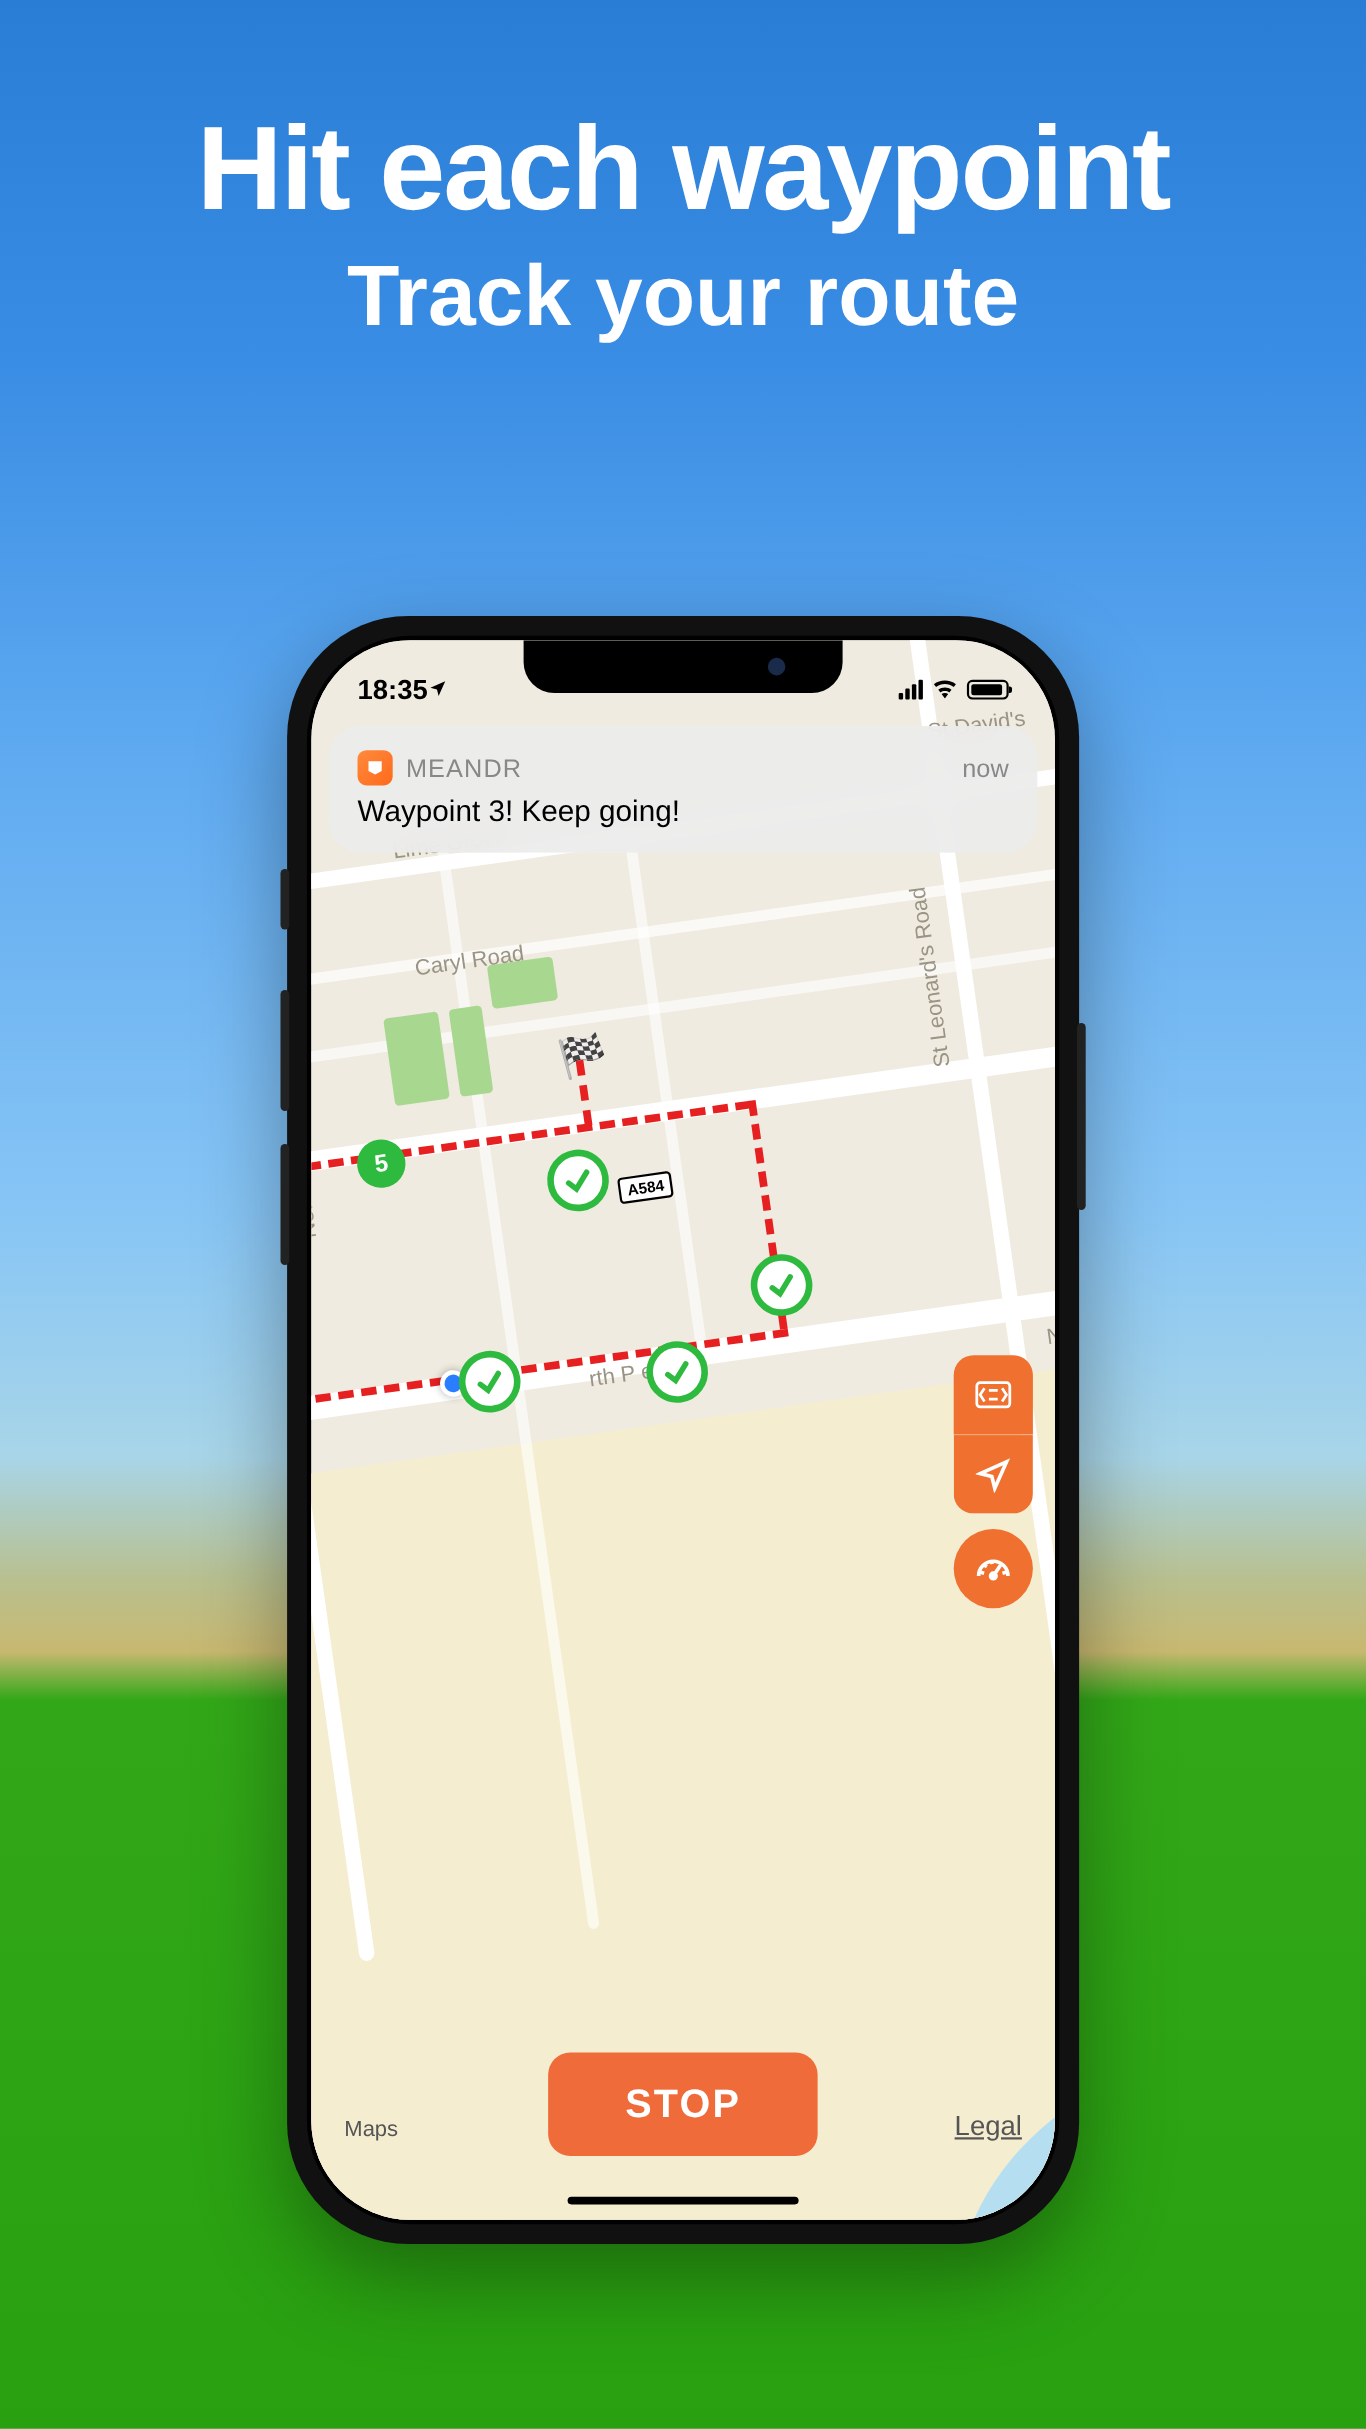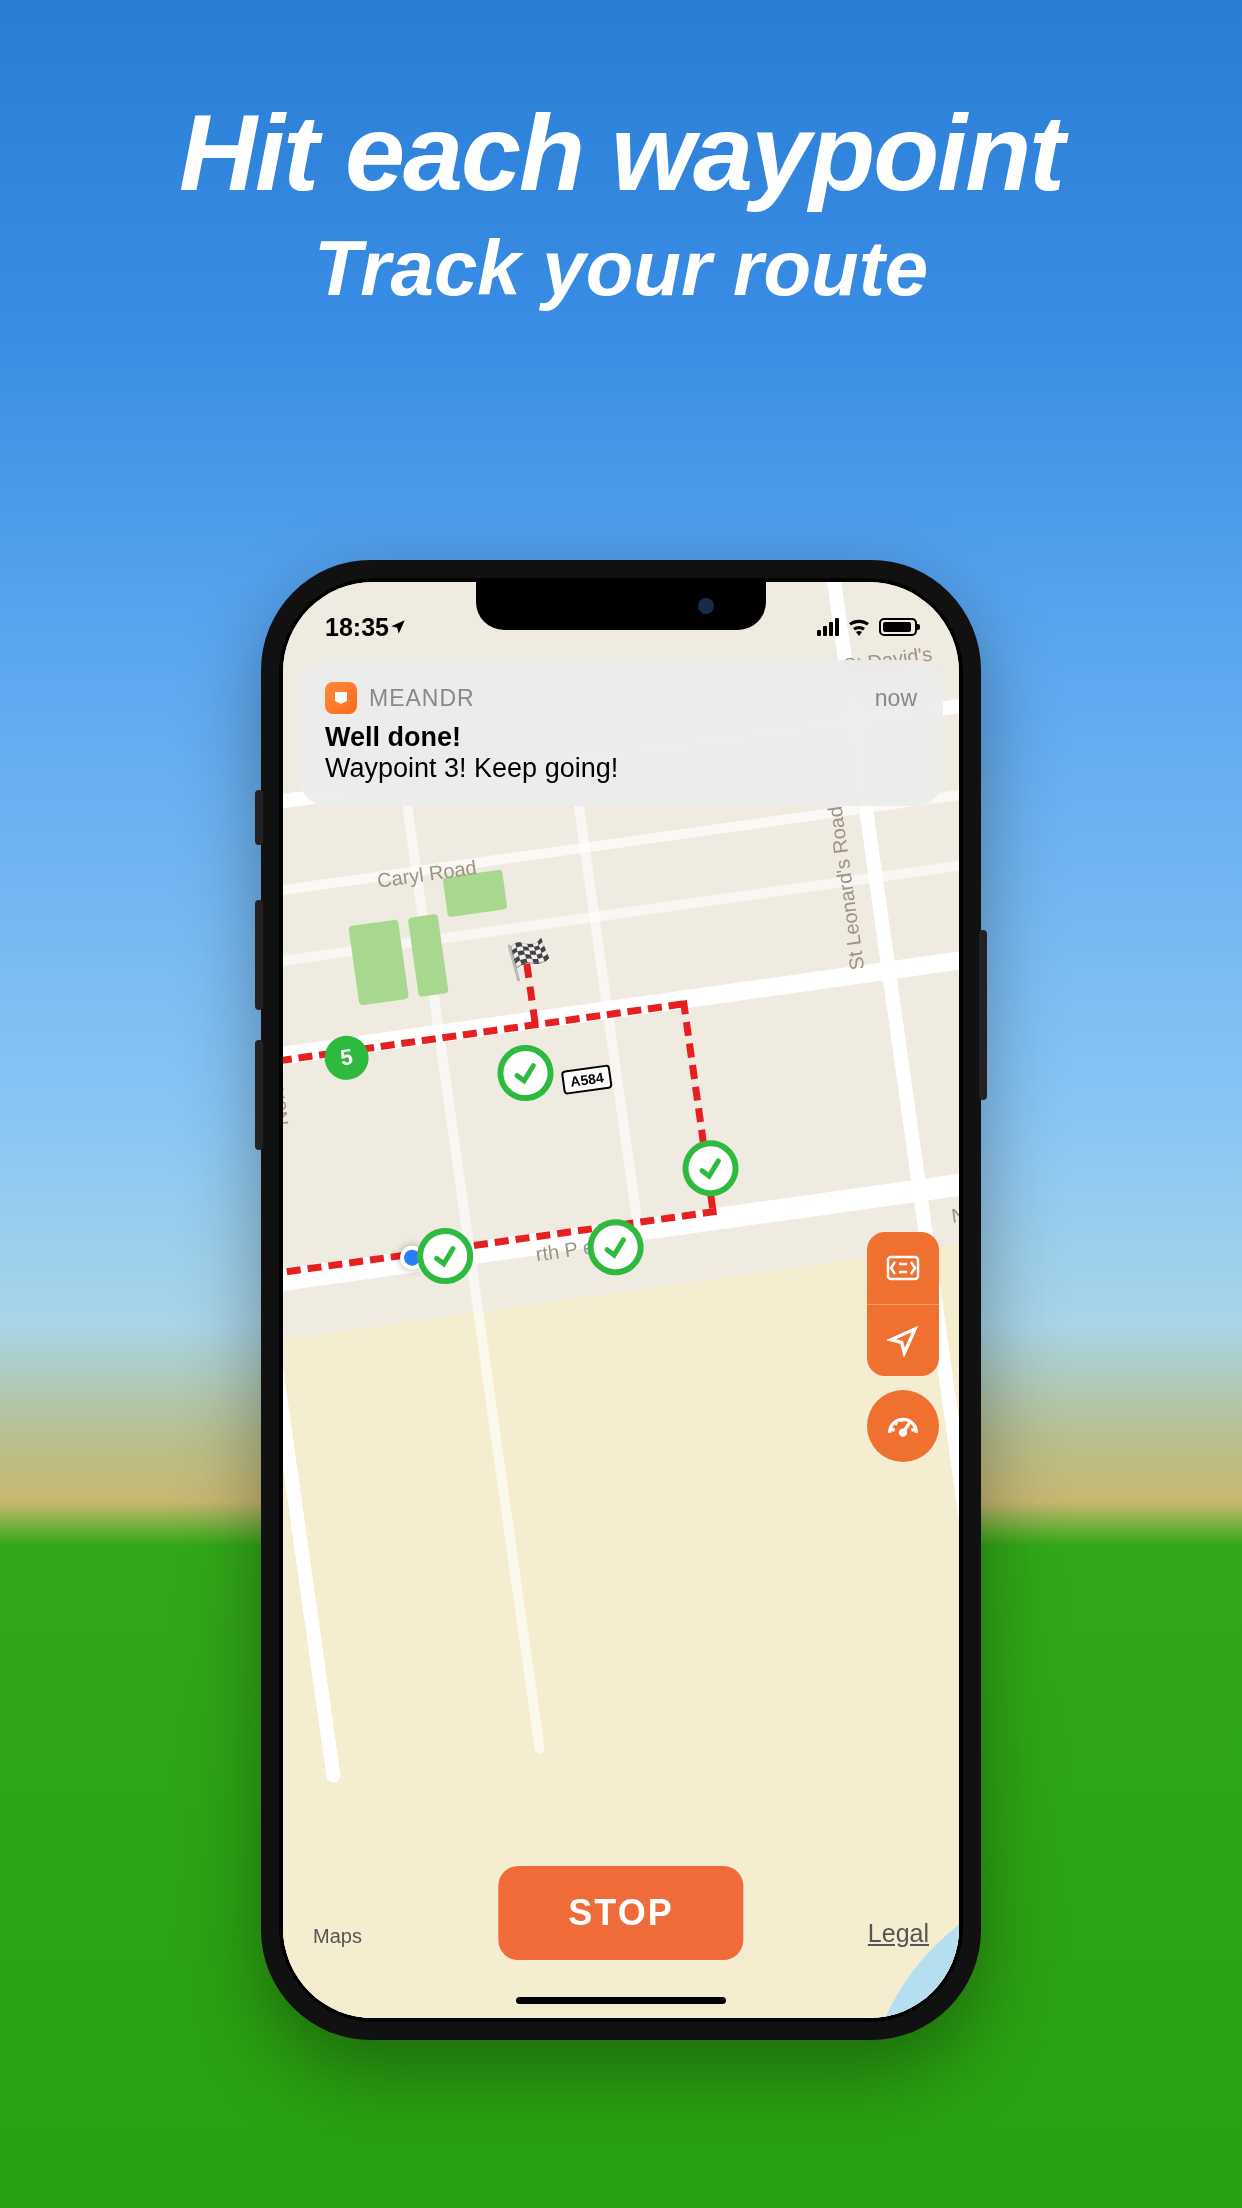--- a/index.html
+++ b/index.html
@@ -20,21 +20,20 @@
     position: relative;
     overflow: hidden;
   }
   .marketing-text {
     position: absolute;
     width: 100%;
     text-align: center;
     color: #fff;
     top: 90px;
     z-index: 2;
-    font-style: italic;
   }
   .marketing-text h1 {
     font-size: 108px;
     font-weight: 700;
     letter-spacing: -2px;
   }
   .marketing-text h2 {
     font-size: 78px;
     font-weight: 600;
     margin-top: 8px;
@@ -441,21 +440,20 @@
           <div class="notif-app">
             <div class="notif-icon">
               <svg width="18" height="18" viewBox="0 0 24 24" fill="#fff">
                   <path d="M4 4h16v12l-8 4-8-4z"></path>
                 </svg>
             </div>
             <span>MEANDR</span>
           </div>
           <span class="notif-time">now</span>
         </div>
-        <div class="notif-title">Well done!</div>
         <div class="notif-body">Waypoint 3! Keep going!</div>
       </div>
 
       <div class="side-controls">
         <div class="ctrl-box ctrl-top">
           <svg width="36" height="28" viewBox="0 0 36 28" fill="none" stroke="#fff" stroke-width="2.5">
               <rect x="3" y="3" width="30" height="22" rx="3"></rect>
               <path d="M10 8l-4 6 4 6M26 8l4 6-4 6M14 10h8M14 18h8"></path>
             </svg>
         </div>

